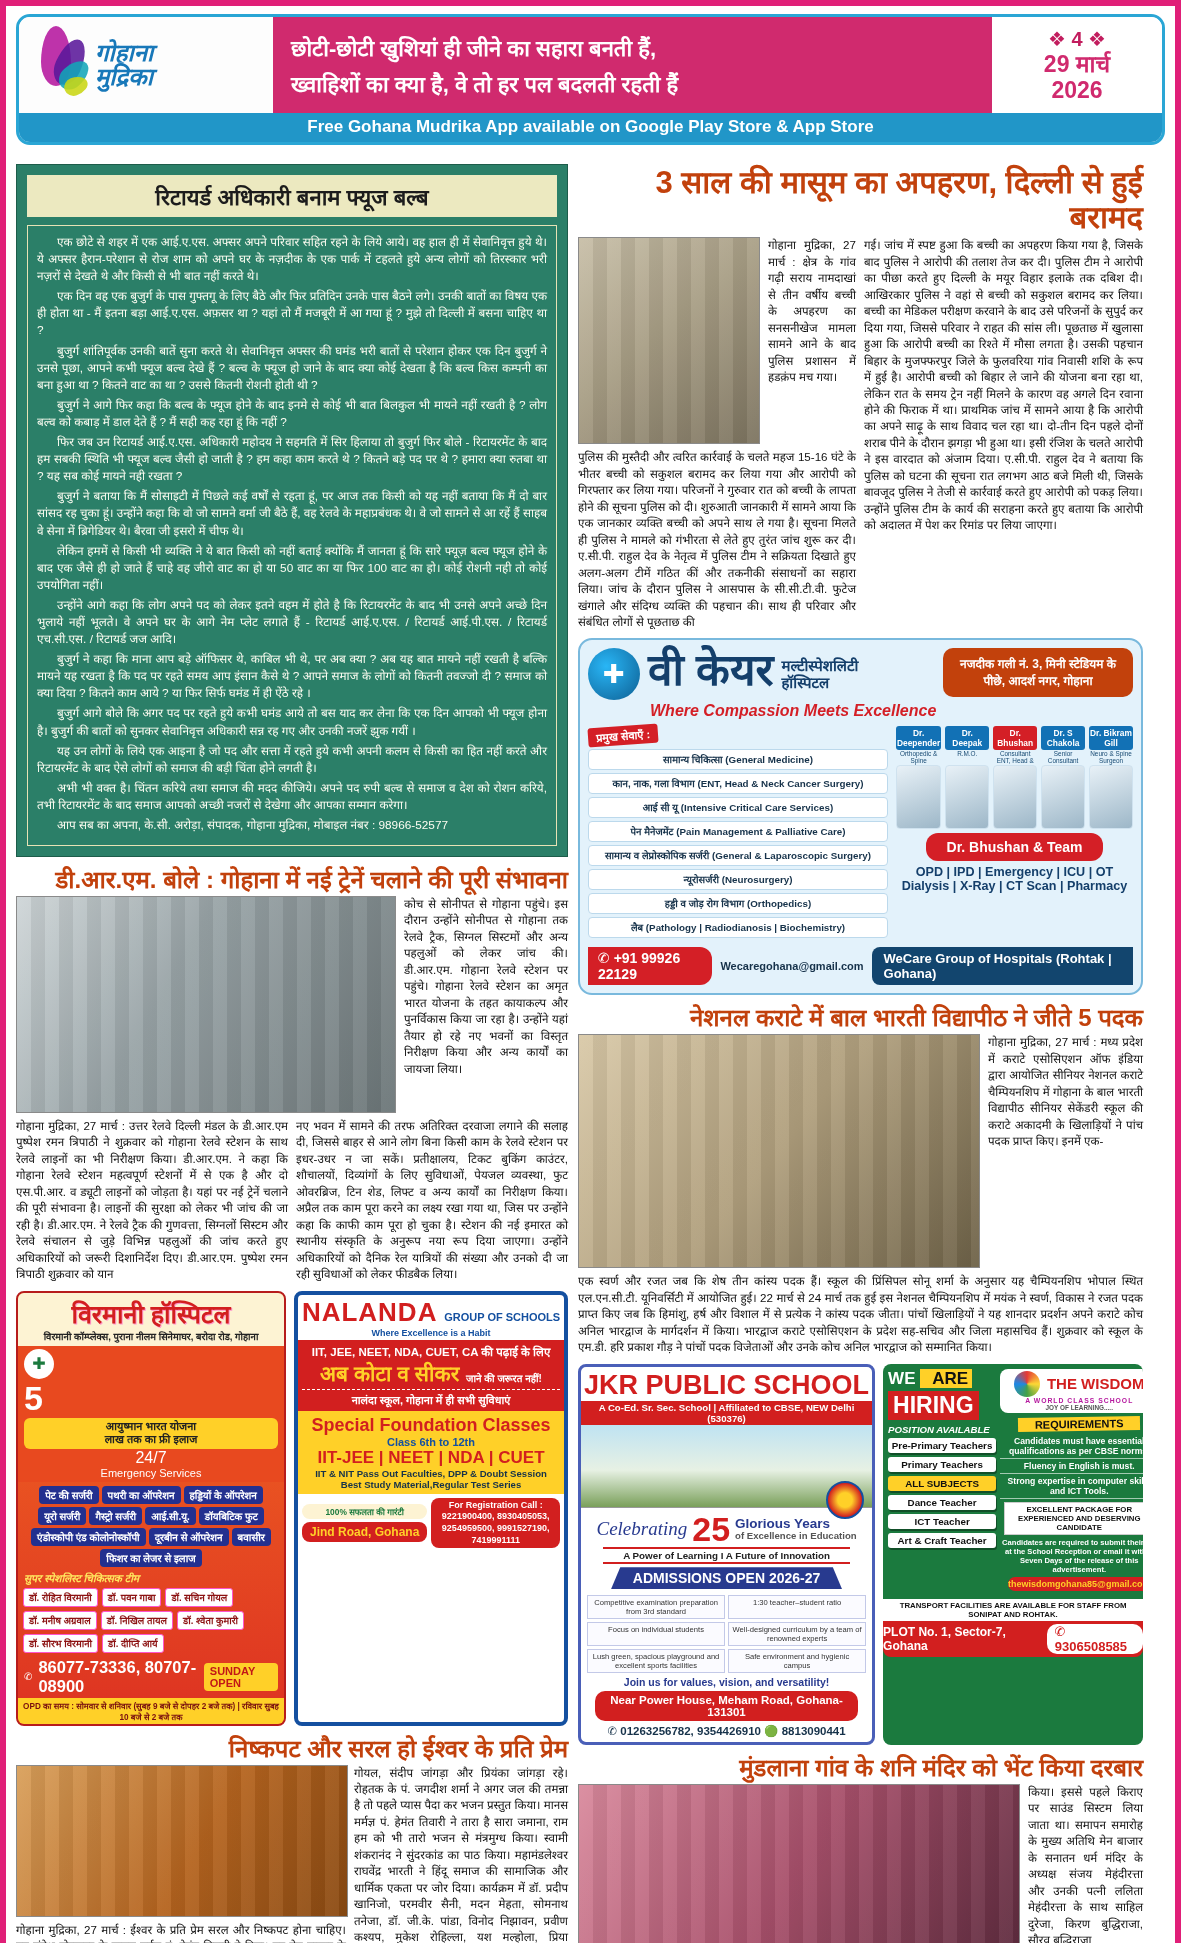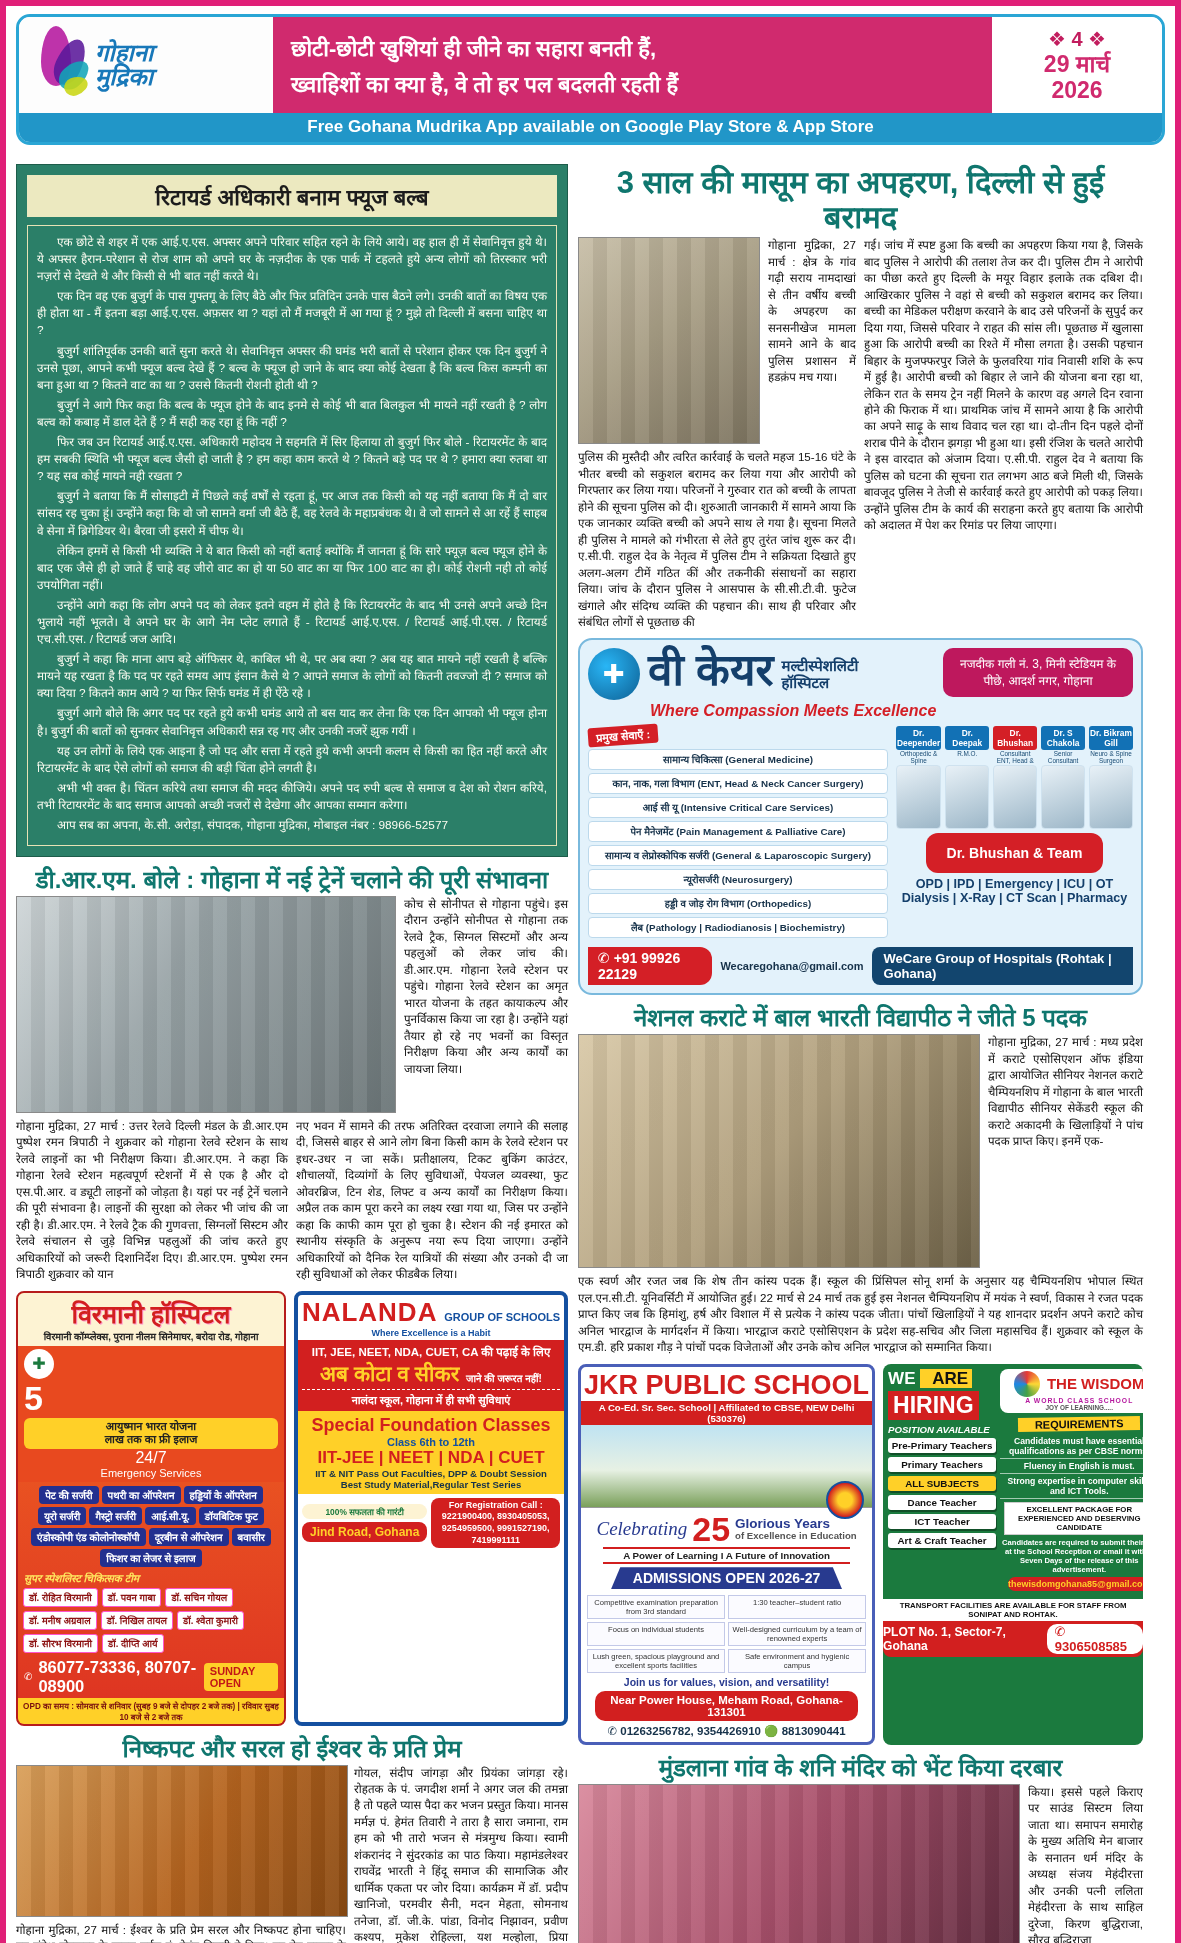--- a/index.html
+++ b/index.html
@@ -17,21 +17,21 @@
   .p4{width:18px;height:24px;background:#c9d613;left:40px;top:48px;transform:rotate(70deg);}
   .logo-txt{font-weight:bold;color:#1878b9;font-size:24px;line-height:1.02;font-style:italic;text-shadow:0 0 2px #fff;}
   .tagline{flex:1;background:#d02a6e;color:#fff;display:flex;flex-direction:column;justify-content:center;gap:6px;padding:6px 18px;font-size:22px;font-weight:bold;text-align:left;}
   .date-area{width:170px;background:#fff;display:flex;flex-direction:column;align-items:center;justify-content:center;color:#d02a6e;font-weight:bold;}
   .pgnum{font-size:20px;color:#c21d5e;}
   .pgdate{font-size:23px;line-height:1.15;}
   .app-strip{background:#2196c8;color:#fff;font-weight:bold;font-size:17px;text-align:center;padding:4px 0 5px;}
   .cols{display:flex;gap:10px;align-items:flex-start;}
   .col-left{width:552px;flex:none;display:flex;flex-direction:column;gap:8px;}
   .col-right{width:565px;flex:none;display:flex;flex-direction:column;gap:8px;}
-  .headline{font-weight:800;color:#0f766e;margin:2px 0;line-height:1.12;text-align:center;}
+  .headline{font-weight:800;color:#c2410c;margin:2px 0;line-height:1.12;text-align:right;}
   .h-lg{font-size:31px;}
   .h-md{font-size:24px;}
   .body-txt{font-size:11.6px;line-height:1.42;text-align:justify;color:#101010;}
   .half{flex:1;}
   .photo{border:1px solid #8a8a8a;flex:none;position:relative;overflow:hidden;}
   .photo::after{content:"";position:absolute;inset:0;background:repeating-linear-gradient(90deg,rgba(255,255,255,.05) 0 14px,rgba(0,0,0,.06) 14px 28px);}
   
   .fuse-box{background:#2b7f68;padding:10px;border:1px solid #1d5c4a;}
   .fuse-title{background:#ece9c0;color:#1c1c1c;font-weight:800;font-size:22px;text-align:center;padding:6px 4px;margin-bottom:8px;}
   .fuse-body{border:1px solid #e7e2b5;padding:8px 9px;color:#fdfdf2;font-size:11.8px;line-height:1.45;text-align:justify;}
@@ -41,33 +41,33 @@
   .kidnap-photo{width:180px;height:205px;background:linear-gradient(140deg,#c8bfa8 0%,#a99f86 45%,#7d7460 100%);}
   .dateline{width:90px;font-size:11.6px;}
   .k-right{flex:1;}
   
   .wecare{background:#e3f2fb;border:2px solid #79b9dd;border-radius:14px;padding:8px;font-size:10px;}
   .wc-top{align-items:flex-start;}
   .wc-logo{width:52px;height:52px;border-radius:50%;background:radial-gradient(circle at 35% 35%,#29b6f6,#0d5f93);flex:none;position:relative;}
   .wc-logo span{position:absolute;inset:0;display:flex;align-items:center;justify-content:center;color:#fff;font-size:26px;font-weight:bold;}
   .wc-name-hi{font-size:44px;font-weight:800;color:#143f6b;line-height:1;}
   .wc-type{color:#143f6b;font-weight:800;font-size:15px;line-height:1.15;align-self:center;}
-  .wc-addr{margin-left:auto;background:#be185d;color:#fff;font-weight:normal;font-size:12px;border-radius:10px;padding:8px 10px;width:170px;text-align:center;line-height:1.35;}
+  .wc-addr{margin-left:auto;background:#c2410c;color:#fff;font-weight:bold;font-size:12px;border-radius:10px;padding:8px 10px;width:170px;text-align:center;line-height:1.35;}
   .wc-slogan{font-style:italic;color:#d41f26;font-size:16px;font-weight:bold;margin:2px 0 6px 62px;}
   .wc-svc-wrap{width:300px;flex:none;}
   .wc-svc-label{display:inline-block;background:#d41f26;color:#fff;font-weight:bold;font-size:11px;padding:2px 8px;border-radius:3px;transform:rotate(-4deg);margin-bottom:4px;}
   .wc-svc{background:#fff;border:1px solid #bcd9ec;border-radius:4px;padding:3px 6px;margin-bottom:3px;font-weight:bold;color:#16324a;font-size:9.8px;text-align:center;}
   .wc-docs{flex:1;}
   .wc-doc-row{display:flex;gap:4px;}
   .wc-doc{flex:1;text-align:center;}
   .wc-doc-tag{background:#1271b5;color:#fff;font-weight:bold;font-size:8.4px;border-radius:3px;padding:2px 1px;}
   .wc-doc-tag.red{background:#d41f26;}
   .wc-doc-spec{font-size:6.4px;color:#174a73;line-height:1.1;height:15px;overflow:hidden;}
   .wc-doc-photo{height:62px;border-radius:4px;background:linear-gradient(160deg,#e8f1f7,#9db7c8);border:1px solid #cfe2ef;}
-  .wc-team{background:#d41f26;color:#fff;font-weight:800;font-size:14px;text-align:center;border-radius:12px;padding:12px 0;margin:4px 30px;}
+  .wc-team{background:#d41f26;color:#fff;font-weight:800;font-size:14px;text-align:center;border-radius:12px;padding:6px 0;margin:4px 30px;}
   .wc-fac{color:#143f6b;font-weight:800;font-size:12.6px;text-align:center;}
   .wc-bottom{margin-top:6px;align-items:center;}
   .wc-phone{background:#d41f26;color:#fff;font-weight:800;font-size:14px;border-radius:0 12px 12px 0;padding:3px 10px;}
   .wc-email{font-weight:bold;color:#16324a;font-size:11px;}
   .wc-group{margin-left:auto;background:#12456e;color:#fff;font-weight:800;font-size:13px;padding:4px 12px;border-radius:8px 0 0 8px;}
   
   .drm-photo{width:378px;height:215px;background:linear-gradient(120deg,#cfd6d8 0%,#9aa5a8 40%,#6c7678 100%);}
   .narrow{flex:1;}
   .karate-photo{width:400px;height:232px;background:linear-gradient(130deg,#d9c9a8 0%,#b09f7d 50%,#6e6248 100%);}
   

